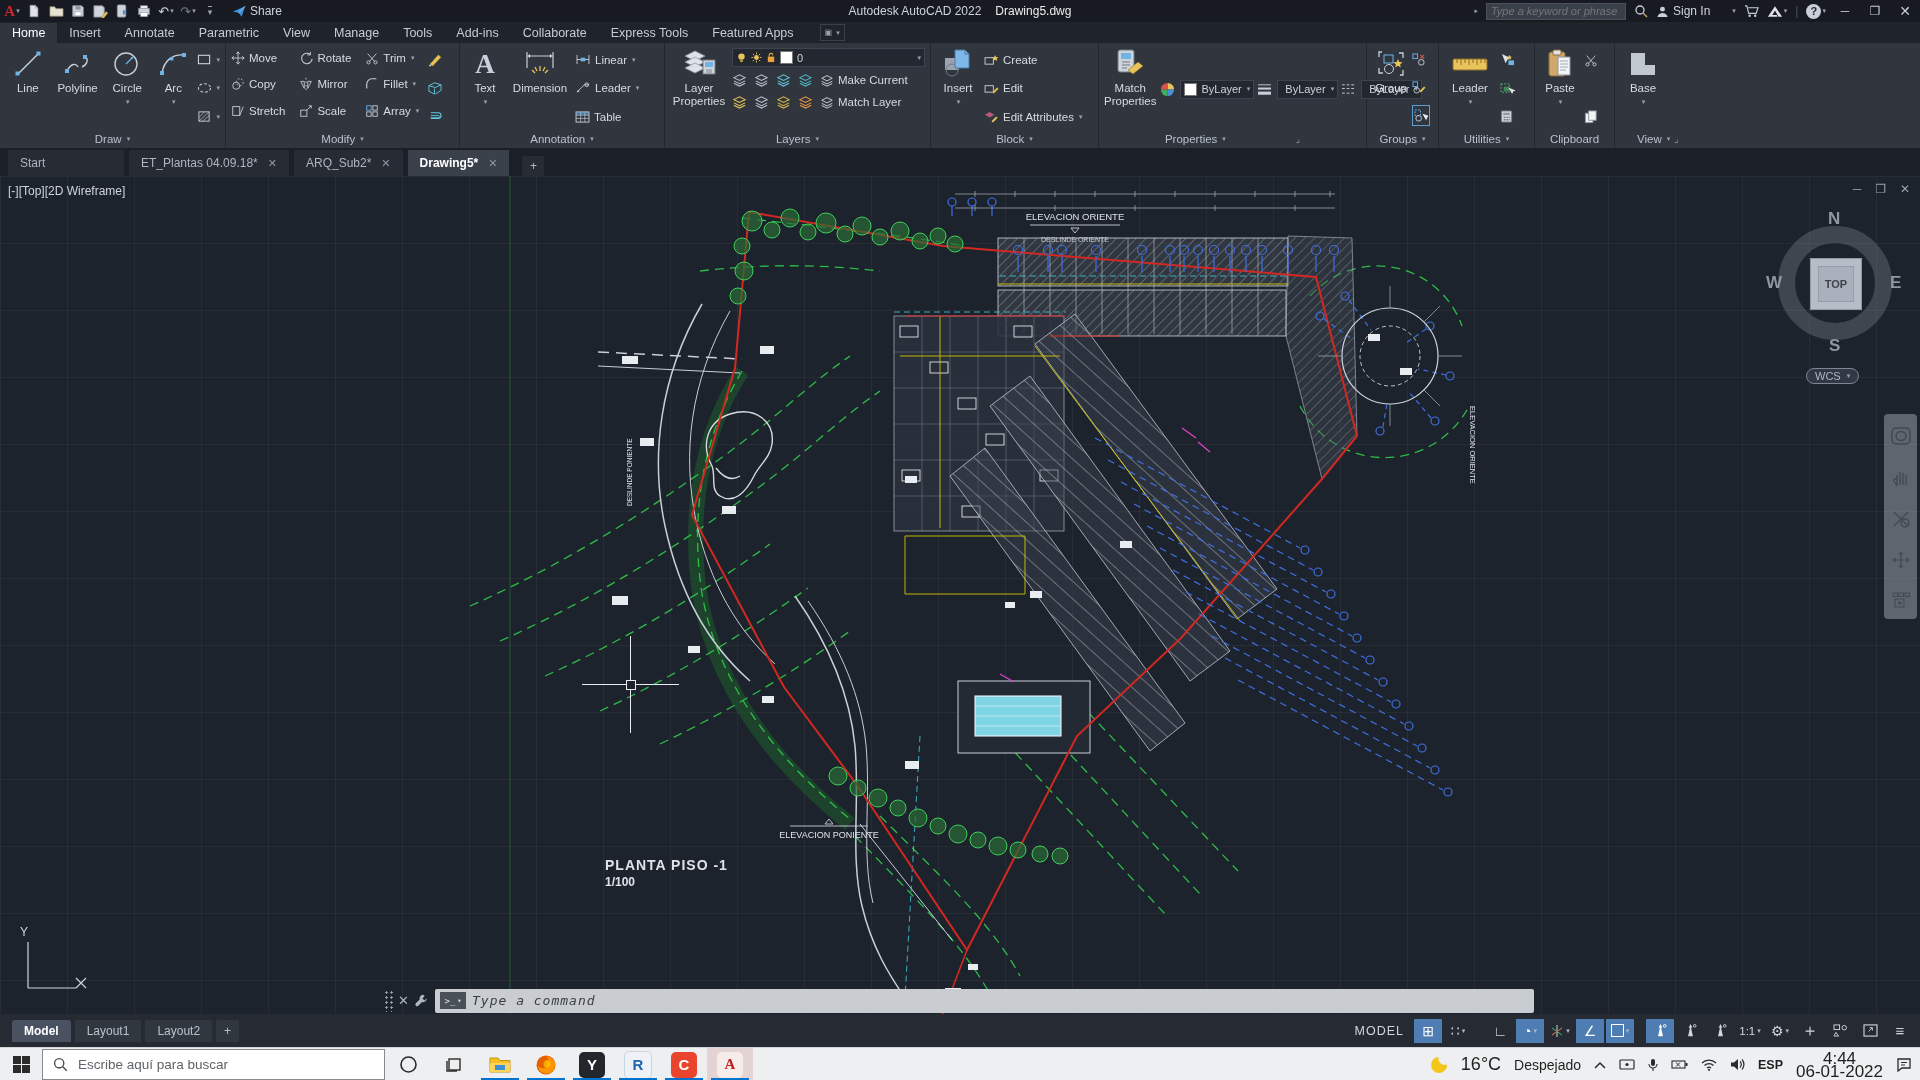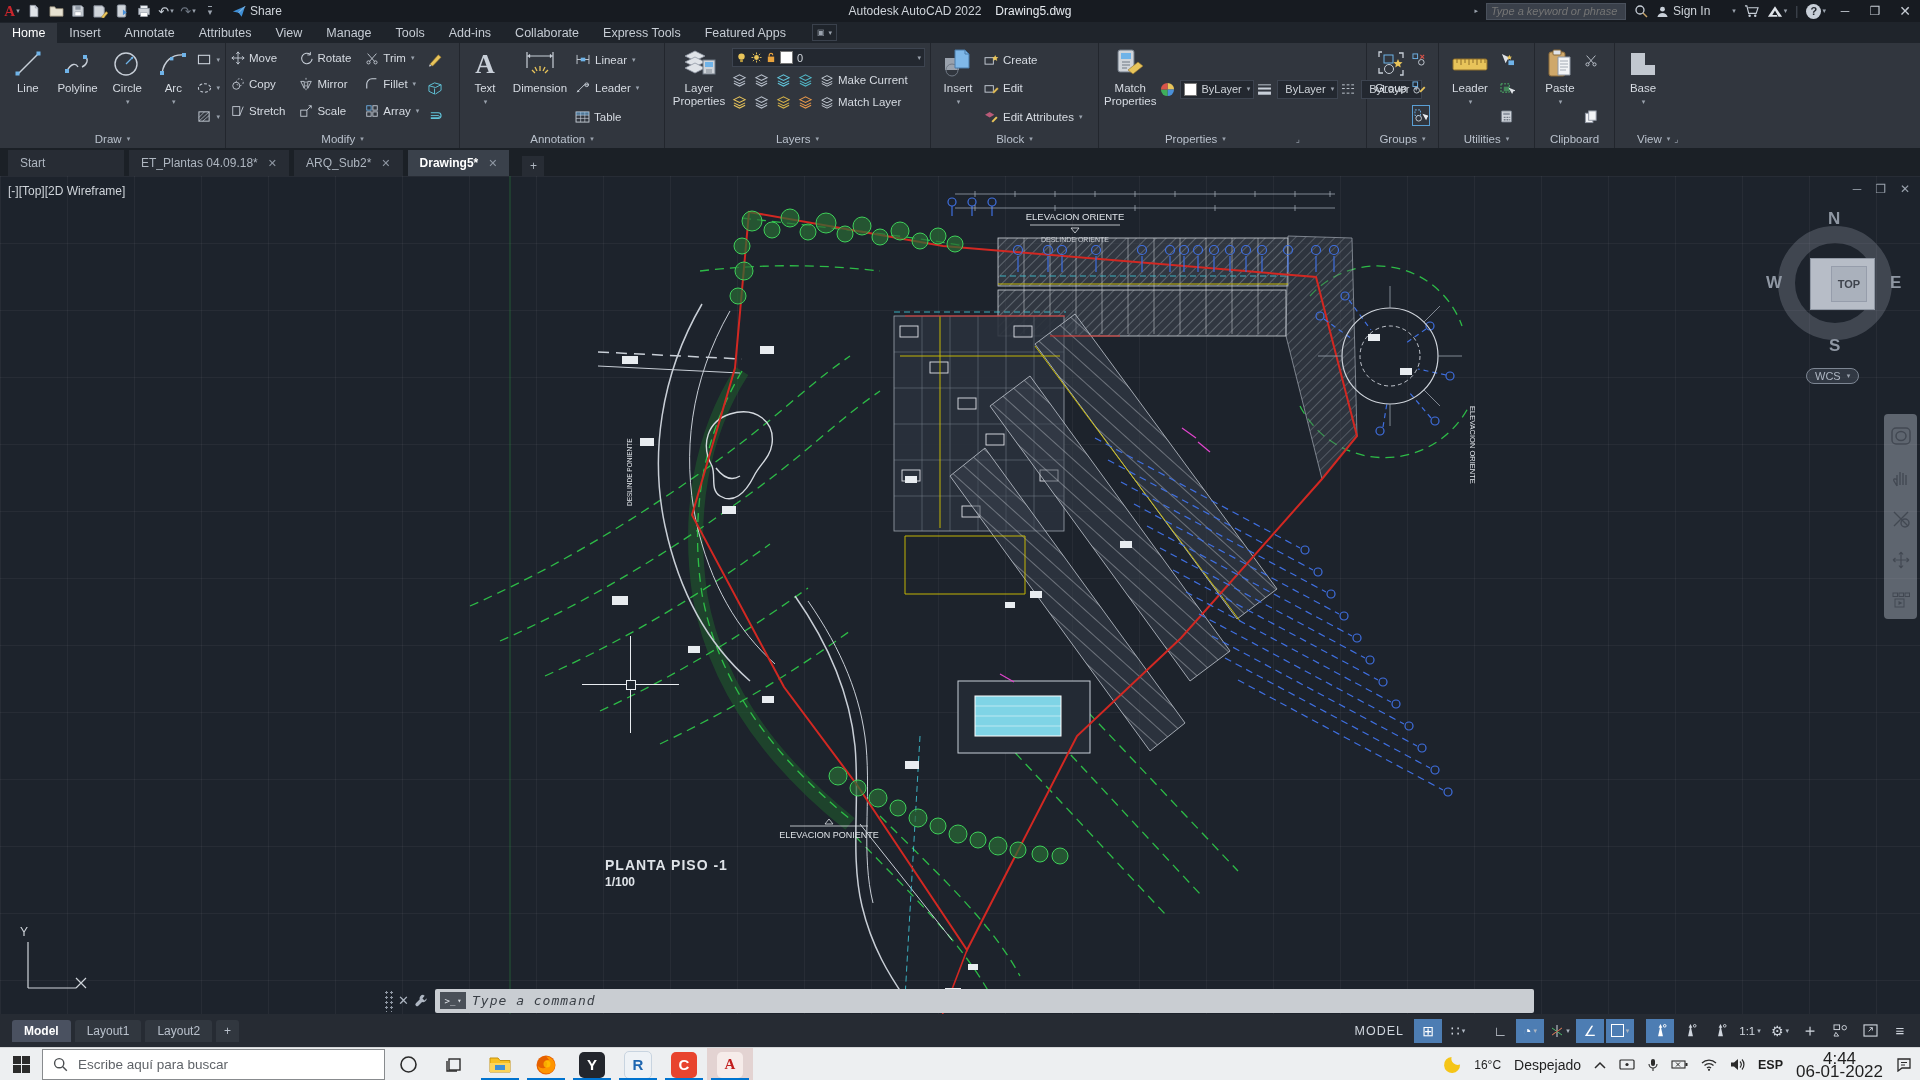--- a/index.html
+++ b/index.html
@@ -48,21 +48,21 @@
   
   #canvas{top:176px;left:0;width:1920px;height:838px;background:#1d232c;
      background-image:linear-gradient(rgba(255,255,255,.045) 1px,transparent 1px),
                       linear-gradient(90deg,rgba(255,255,255,.045) 1px,transparent 1px);
      background-size:67px 67px;}
   #vp-label{top:8px;left:8px;font-size:12px;color:#cfd4da;}
   #vp-controls{top:6px;right:10px;display:flex;gap:14px;color:#9aa2ad;font-size:12px;}
   
   #viewcube{top:40px;left:1770px;width:130px;height:180px;font-family:"Liberation Sans",sans-serif;}
   #cube-ring{position:absolute;left:8px;top:10px;width:114px;height:114px;border-radius:50%;border:17px solid rgba(145,153,165,.30);box-sizing:border-box;}
-  #cube-face{position:absolute;left:40px;top:42px;width:50px;height:50px;background:#b7bdc7;border:1px solid #8f97a3;display:flex;align-items:center;justify-content:center;padding-left:13px;}
+  #cube-face{position:absolute;left:40px;top:42px;width:50px;height:50px;background:#b7bdc7;border:1px solid #8f97a3;display:flex;align-items:center;justify-content:center;}
   #cube-face .inner{width:34px;height:34px;background:#aab1bc;border:1px solid #969dab;display:flex;align-items:center;justify-content:center;font-size:11px;color:#3e434c;font-weight:bold;}
   .cdir{position:absolute;color:#8f97a3;font-weight:bold;font-size:17px;}
   #wcs-pill{position:absolute;left:36px;top:152px;padding:1px 8px;border:1px solid #7d8693;border-radius:8px;background:rgba(70,78,90,.5);color:#aeb6c2;font-size:11px;display:flex;gap:5px;align-items:center;}
   
   #navbar{top:238px;left:1884px;width:33px;height:205px;background:rgba(185,192,204,.42);border-radius:4px;display:flex;flex-direction:column;align-items:center;justify-content:space-around;}
   #navbar svg{opacity:.8;}
   
   .xline{position:absolute;background:#e8ecf0;}
   #pickbox{position:absolute;width:8px;height:8px;border:1px solid #e8ecf0;}
   
@@ -215,21 +215,21 @@
       <span class="winbtn">─</span>
       <span class="winbtn">❐</span>
       <span class="winbtn" style="font-size:14px">✕</span>
     </div>
   </div>
 
   <div id="tabrow" class="abs">
     <span class="rtab active">Home</span>
     <span class="rtab">Insert</span>
     <span class="rtab">Annotate</span>
-    <span class="rtab">Attributes</span>
+    <span class="rtab">Parametric</span>
     <span class="rtab">View</span>
     <span class="rtab">Manage</span>
     <span class="rtab">Tools</span>
     <span class="rtab">Add-ins</span>
     <span class="rtab">Collaborate</span>
     <span class="rtab">Express Tools</span>
     <span class="rtab">Featured Apps</span>
     <span id="ribbon-toggle">
         <span style="font-size:8px">▣</span>
         <span class="dd">▾</span>
@@ -1250,21 +1250,21 @@
         <span class="apptile" style="background:#f6ecea;color:#c21d1d;font-family:'Liberation Serif',serif">A</span>
         <span class="ul"></span>
       </div>
 
     <div id="tb-right">
       <span class="trayic">
           <svg class="i" width="18" height="18" viewBox="0 0 18 18">
             <path d="M12 1.5A8 8 0 1 0 16.5 12 6.5 6.5 0 0 1 12 1.5z" fill="#f5c518" transform="rotate(-25 9 9)"></path>
           </svg>
         </span>
-      <span style="font-size:12px"><span>16°C</span></span>
+      <span style="font-size:18px"><span>16°C</span></span>
       <span style="font-size:14px"><span>Despejado</span></span>
       <span class="trayic">
           <svg class="i" width="12" height="8" viewBox="0 0 12 8">
             <path d="M1 7l5-5 5 5" fill="none" stroke="#2b2b2b" stroke-width="1.5"></path>
           </svg>
         </span>
       <span class="trayic">
           <svg class="i" width="16" height="13" viewBox="0 0 16 13">
             <rect x="1" y="2" width="14" height="9" rx="1" fill="none" stroke="#2b2b2b" stroke-width="1.2"></rect>
             <circle cx="8" cy="6.5" r="1.6" fill="#2b2b2b"></circle>

